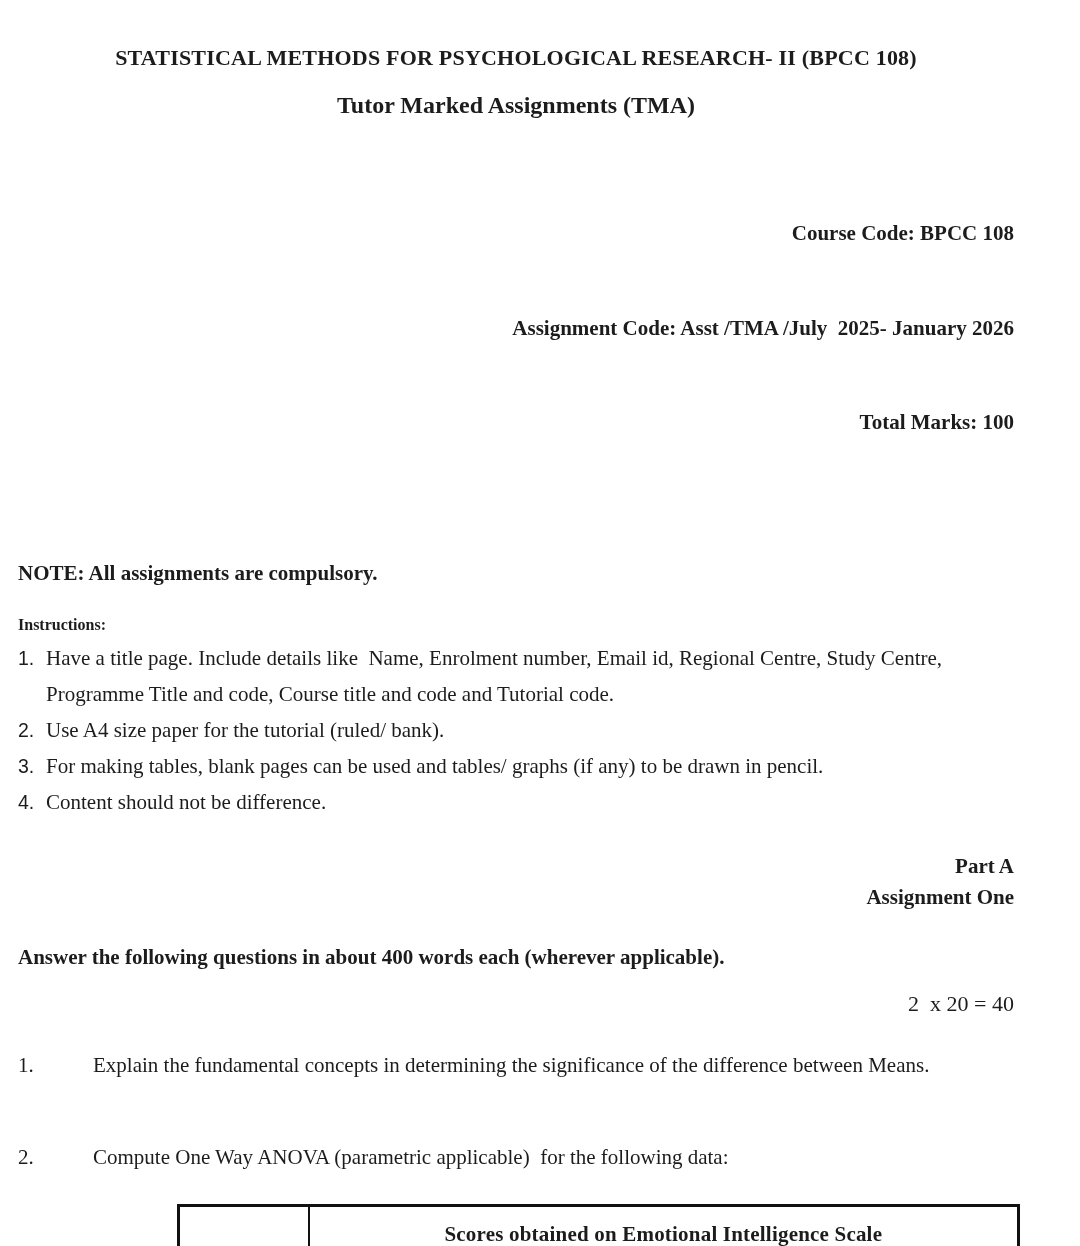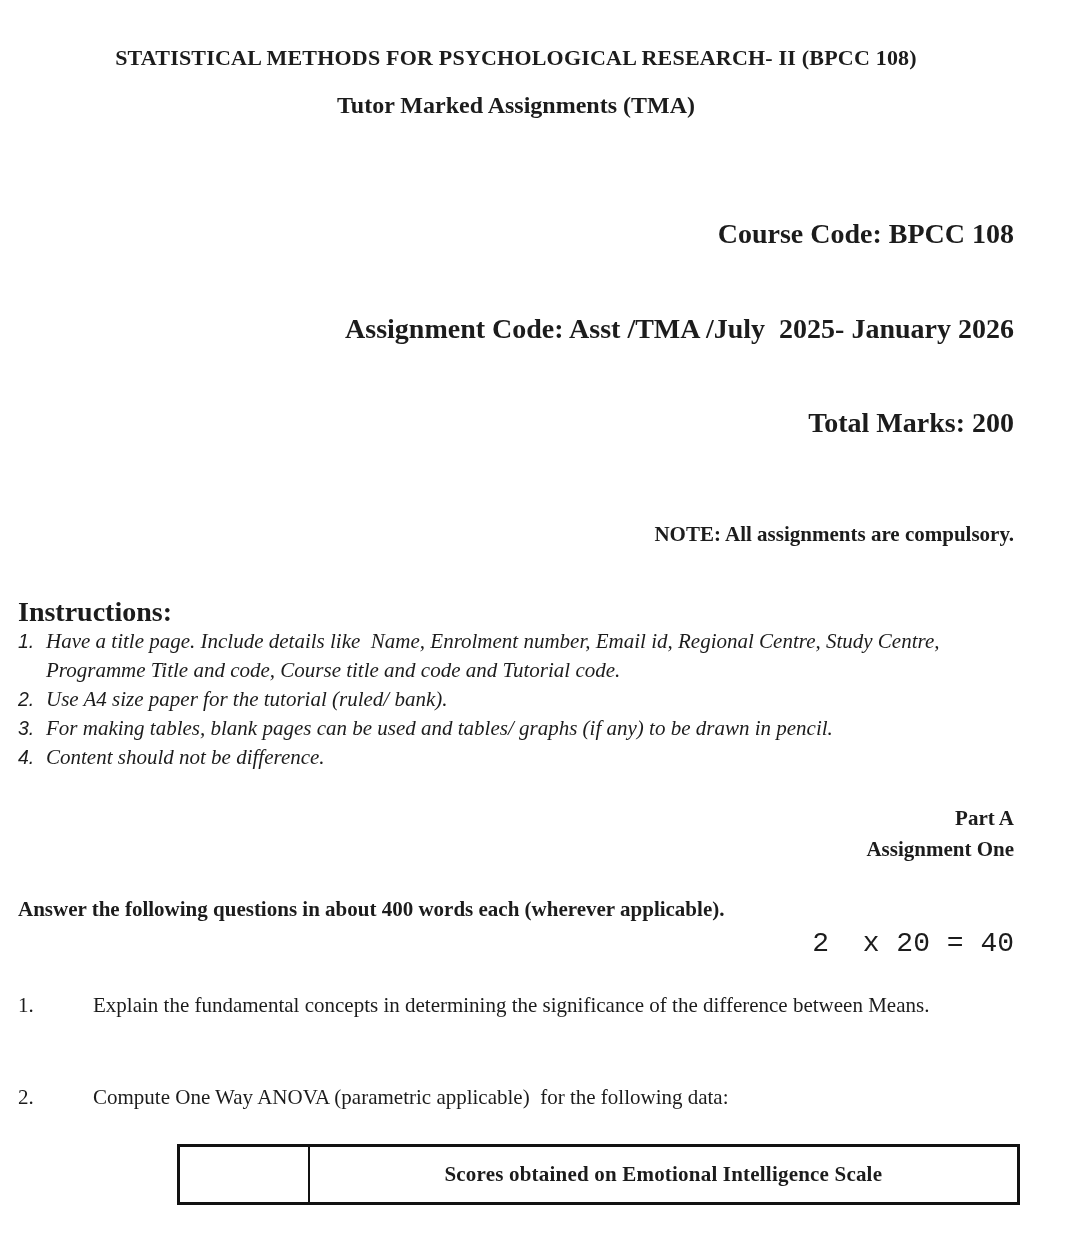--- a/index.html
+++ b/index.html
@@ -26,42 +26,40 @@
     text-align: center;
     font-weight: bold;
     font-size: 24px;
     line-height: 28px;
     margin-top: 19px;
   }
   .meta-block {
     margin-top: 36px;
     text-align: right;
     font-weight: bold;
-    font-size: 28px;
+    font-size: 21px;
     line-height: 31.5px;
     white-space: pre;
   }
   .note-line {
-    margin-top: 17px;
-    font-weight: bold;
-    font-size: 21px;
-    line-height: 31px;
-    text-align: right;
+    margin-top: 56px;
+    font-weight: bold;
+    font-size: 21px;
+    line-height: 31px;
   }
   .instructions-heading {
-    margin-top: 46px;
-    font-weight: bold;
-    font-size: 28px;
+    margin-top: 20px;
+    font-weight: bold;
+    font-size: 16px;
     line-height: 31px;
   }
   .instructions-list {
     list-style: none;
     font-size: 21px;
-    line-height: 29px;
-    font-style: italic;
+    line-height: 36px;
   }
   .instructions-list li {
     max-width: 958px;
     padding-left: 28px;
     text-indent: -28px;
   }
   .li-num {
     font-family: "Liberation Sans", sans-serif;
     font-size: 19.5px;
     display: inline-block;
@@ -82,26 +80,25 @@
     font-size: 21px;
     line-height: 31px;
   }
   .answer-note {
     margin-top: 29px;
     font-weight: bold;
     font-size: 21px;
     line-height: 31px;
   }
   .marks-formula {
-    margin-top: 3px;
-    text-align: right;
-    font-size: 28px;
+    margin-top: 15px;
+    text-align: right;
+    font-size: 22px;
     line-height: 31px;
     white-space: pre;
-    font-family: Liberation Mono, monospace;
   }
   .question {
     display: flex;
     font-size: 21px;
     line-height: 31px;
   }
   .q1 { margin-top: 31px; }
   .q2 { margin-top: 61px; }
   .q-num {
     width: 75px;
@@ -136,21 +133,21 @@
 <body>
 
 <div class="page">
 
   <div class="doc-title">STATISTICAL METHODS FOR PSYCHOLOGICAL RESEARCH- II (BPCC 108)</div>
   <div class="doc-subtitle">Tutor Marked Assignments (TMA)</div>
 
   <div class="meta-block">
     <div>Course Code: BPCC 108</div>
     <div>Assignment Code: Asst /TMA /July  2025- January 2026</div>
-    <div>Total Marks: 200</div>
+    <div>Total Marks: 100</div>
   </div>
 
   <div class="note-line">NOTE: All assignments are compulsory.</div>
 
   <div class="instructions-heading">Instructions:</div>
 
   <ol class="instructions-list">
     <li><span class="li-num">1.</span><span class="li-text">Have a title page. Include details like  Name, Enrolment number, Email id, Regional Centre, Study Centre, Programme Title and code, Course title and code and Tutorial code.</span></li>
     <li><span class="li-num">2.</span><span class="li-text">Use A4 size paper for the tutorial (ruled/ bank).</span></li>
     <li><span class="li-num">3.</span><span class="li-text">For making tables, blank pages can be used and tables/ graphs (if any) to be drawn in pencil.</span></li>

